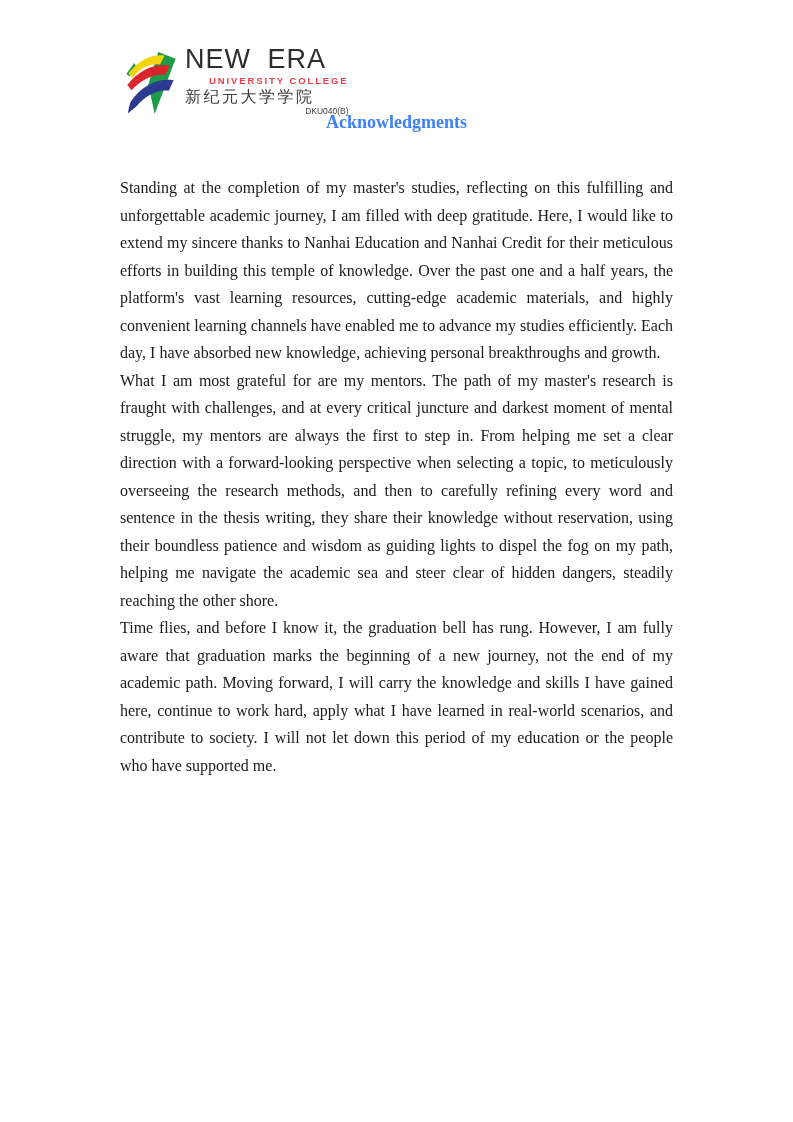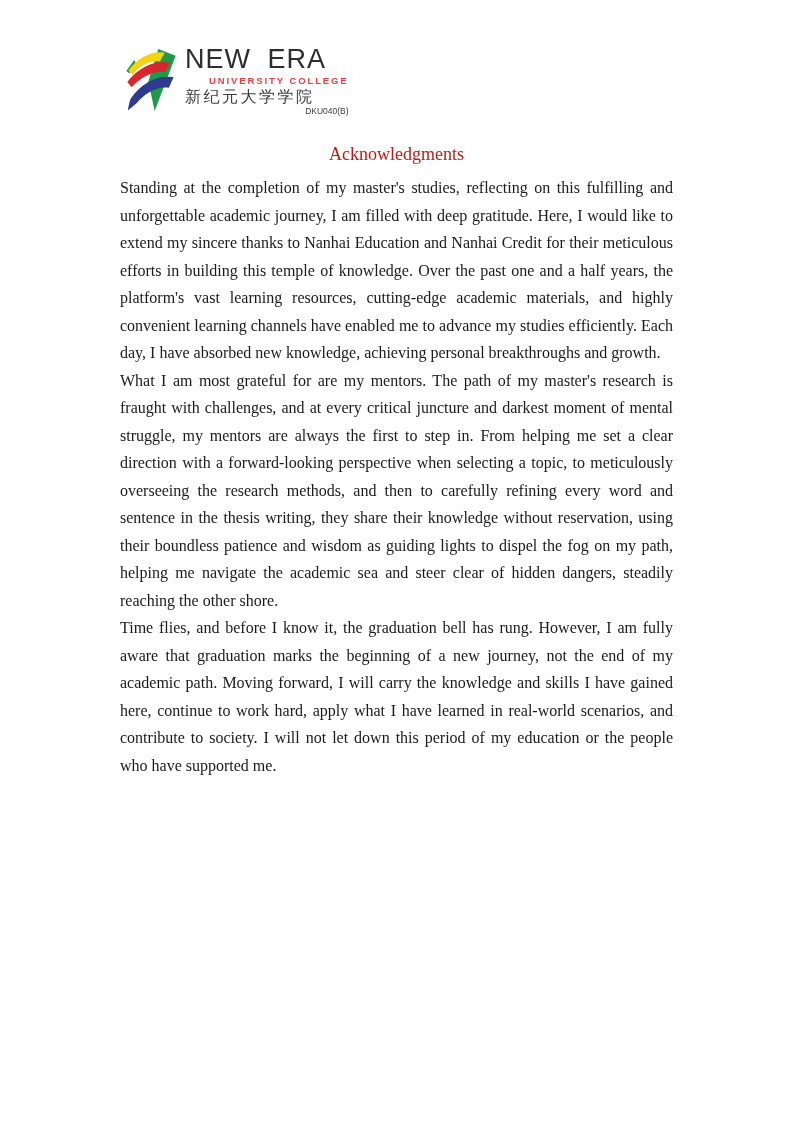--- a/index.html
+++ b/index.html
@@ -14,21 +14,21 @@
     background: #ffffff;
     overflow: hidden;
     font-family: "Liberation Serif", serif;
   }
   
   .logo-block {
     position: absolute;
     left: 125px;
     top: 46px;
     display: flex;
-    align-items: center;
+    align-items: flex-end;
   }
   .logo-mark {
     width: 53px;
     height: 63px;
     flex: 0 0 auto;
   }
   .logo-text {
     margin-left: 7px;
     display: flex;
     flex-direction: column;
@@ -70,23 +70,22 @@
   }
   
   .doc-title {
     position: absolute;
     left: 0;
     right: 0;
     top: 112px;
     text-align: center;
     font-family: "Liberation Serif", serif;
     font-size: 18px;
-    font-weight: normal;
-    color: #b91c1c;
-    margin-top: 32px;
+    font-weight: bold;
+    color: #3b82f6;
   }
   
   .doc-body {
     position: absolute;
     left: 120px;
     top: 174px;
     width: 553px;
   }
   .doc-body p {
     margin: 0;

